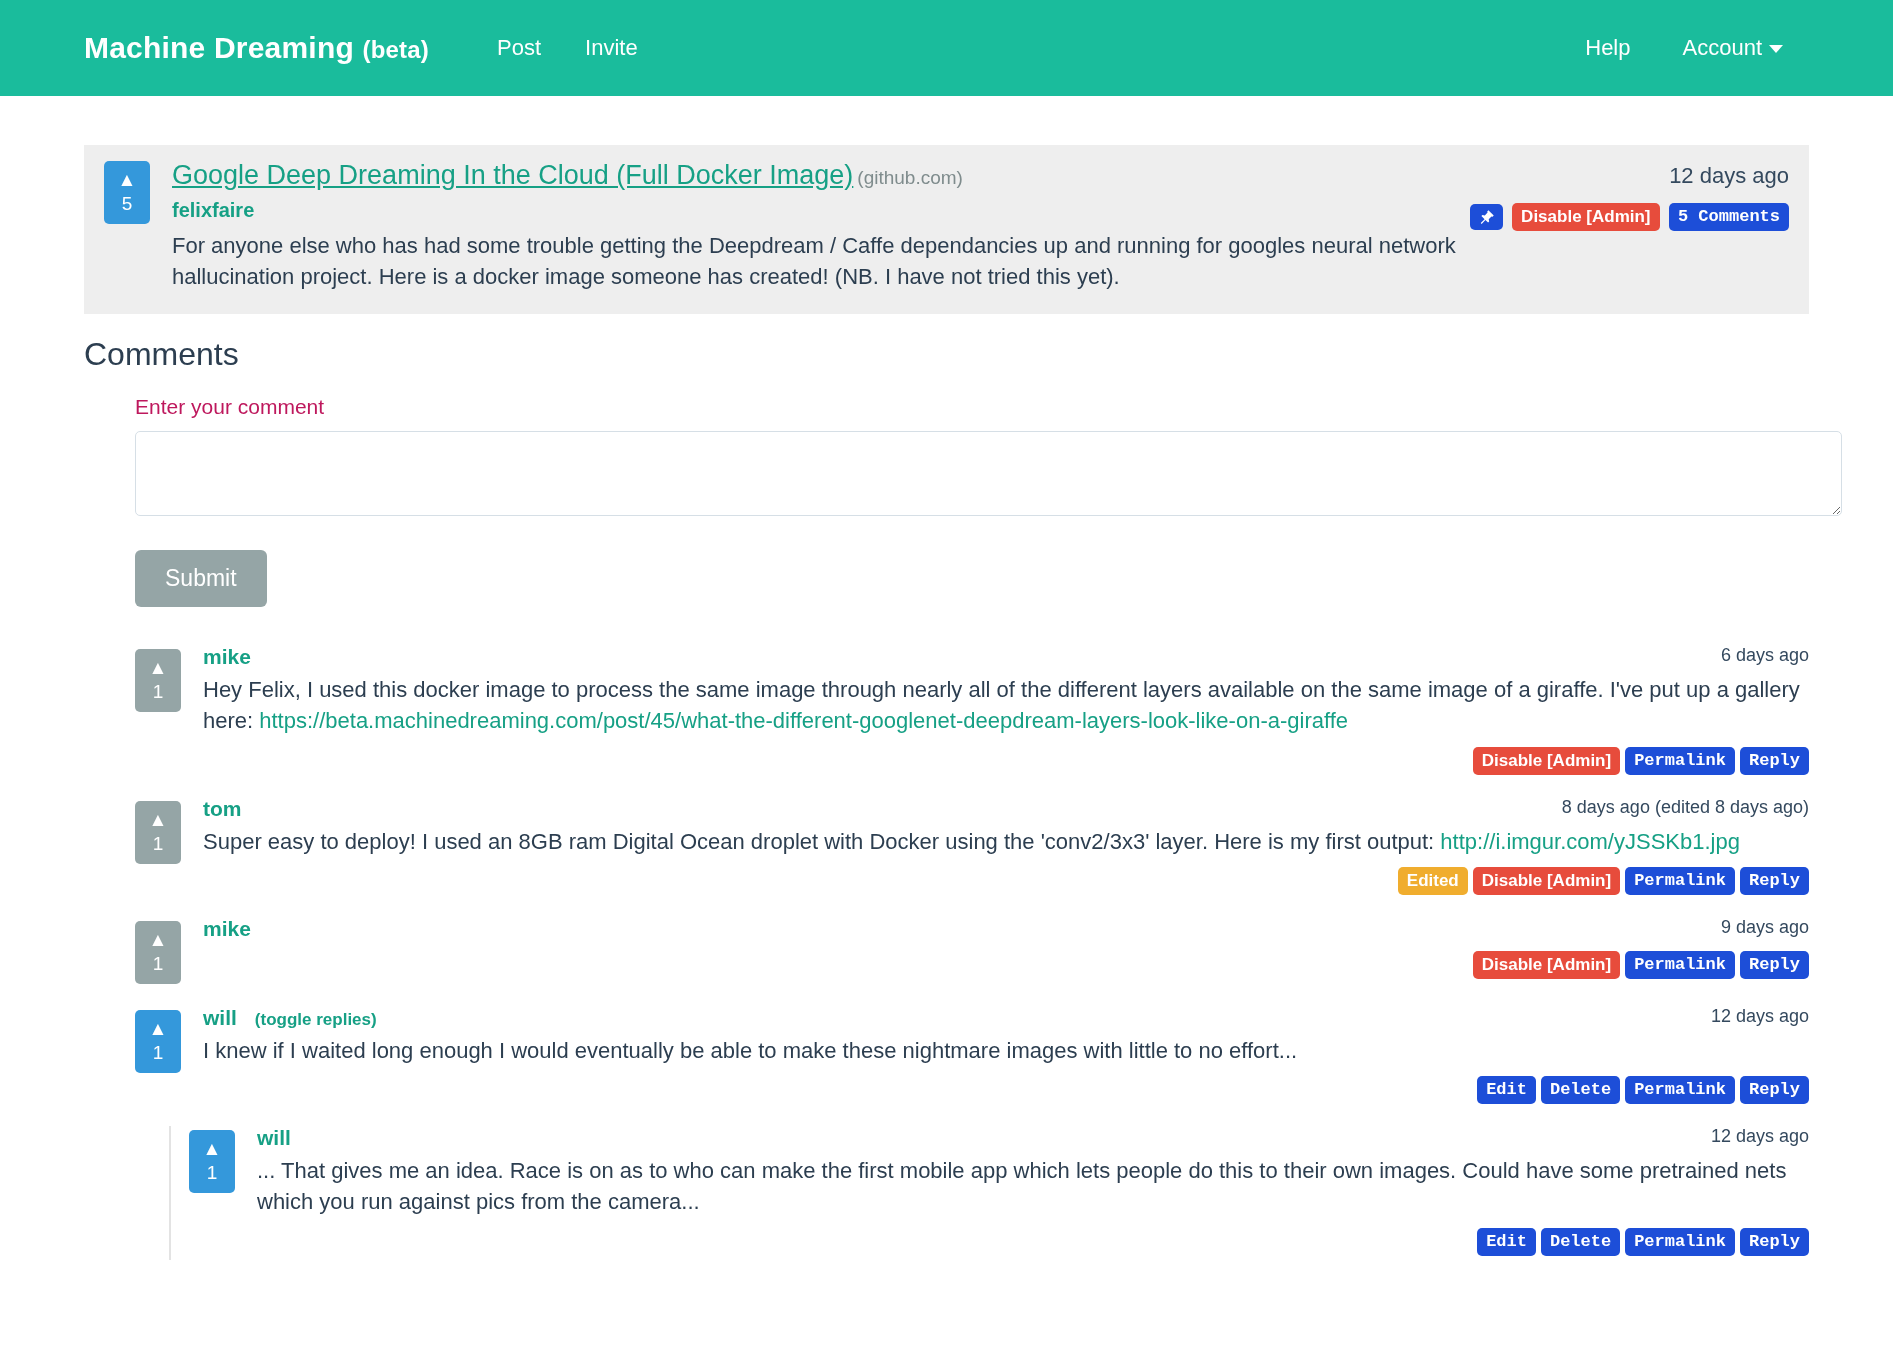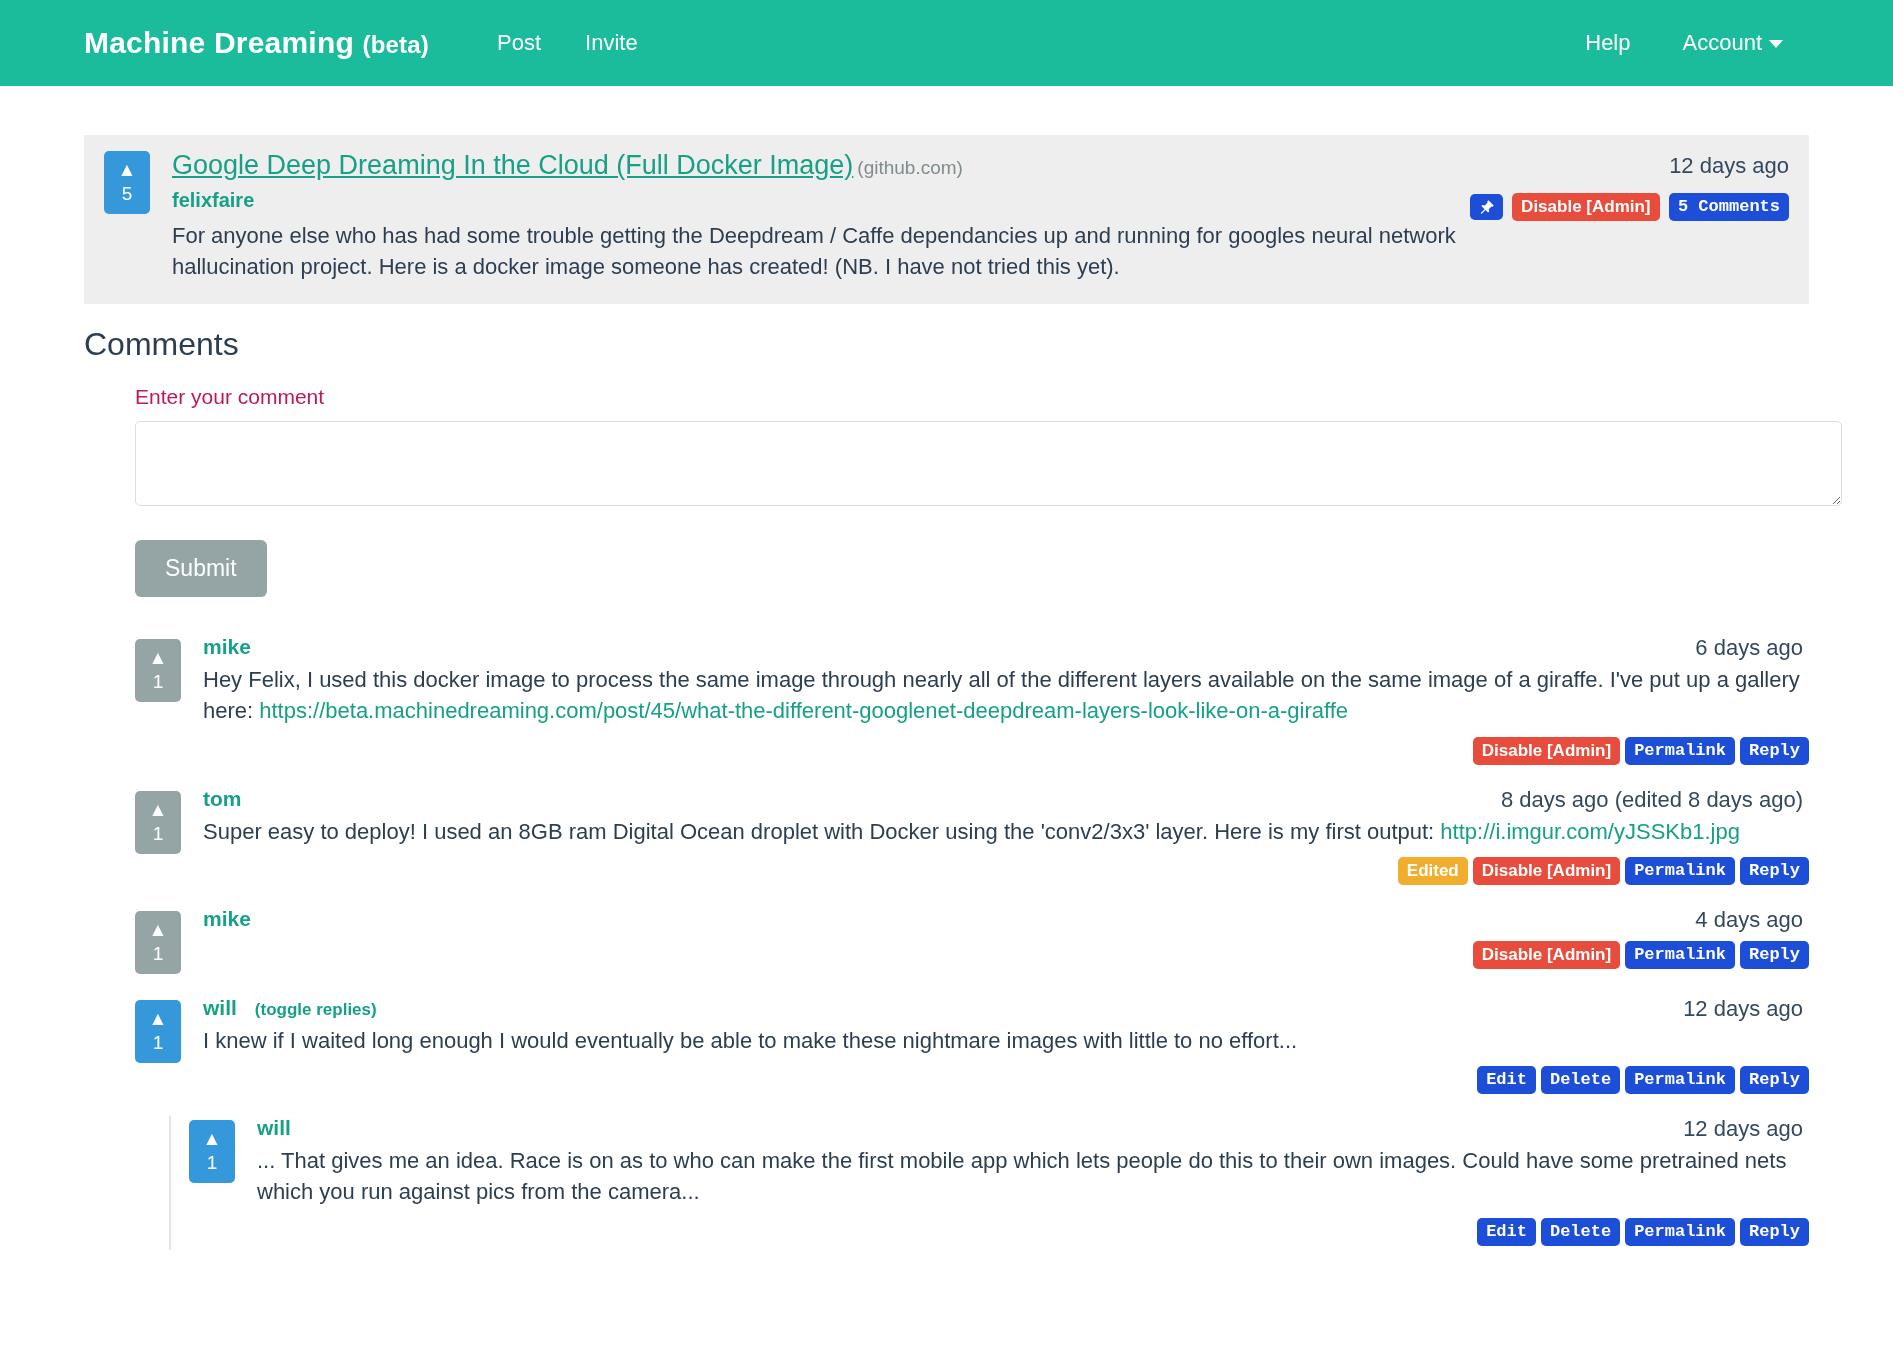--- a/index.html
+++ b/index.html
@@ -6,21 +6,21 @@
   html, body {
     margin: 0; padding: 0;
     width: 1893px; min-height: 1346px;
     background: #ffffff;
     font-family: "Liberation Sans", sans-serif;
     color: #2c3e50;
   }
 
   
   .navbar {
-    height: 86px;
+    height: 96px;
     background: #1abc9c;
     display: flex;
     align-items: center;
     padding: 0 84px 0 84px;
     color: #ffffff;
   }
   .brand {
     font-size: 30px;
     font-weight: bold;
     color: #ffffff;
@@ -210,23 +210,23 @@
     max-width: 1610px;
   }
   .comment-text a, .inline-link {
     color: #16a085;
     text-decoration: none;
     cursor: pointer;
     word-break: break-all;
   }
   .comment-time {
     position: absolute;
-    right: 6px;
+    right: 0;
     top: 0;
-    font-size: 22px;
+    font-size: 18px;
     color: #34495e;
     white-space: nowrap;
   }
   .comment-actions {
     text-align: right;
     margin-top: 10px;
   }
   .replies { margin-left: 34px; padding-left: 18px; border-left: 2px solid #e3e3e3; }
   .replies .comment { margin-bottom: 10px; }
 </style>
@@ -313,21 +313,21 @@
       </div>
       <div class="comment">
         <div class="votebox gray">
           <span class="chev">▲</span>
           <span class="score">1</span>
         </div>
         <div class="comment-body">
           <div><span class="comment-author">mike</span></div>
           <div class="comment-actions"><span class="badge red">Disable [Admin]</span><span class="badge dark">Permalink</span><span class="badge dark">Reply</span></div>
         </div>
-        <span class="comment-time">4 days ago</span>
+        <span class="comment-time">9 days ago</span>
       </div>
       <div class="comment">
         <div class="votebox blue">
           <span class="chev">▲</span>
           <span class="score">1</span>
         </div>
         <div class="comment-body">
           <div><span class="comment-author">will</span><span class="toggle-replies">(toggle replies)</span></div>
           <div class="comment-text">I knew if I waited long enough I would eventually be able to make these nightmare images with little to no effort...</div>
           <div class="comment-actions"><span class="badge dark">Edit</span><span class="badge dark">Delete</span><span class="badge dark">Permalink</span><span class="badge dark">Reply</span></div>

